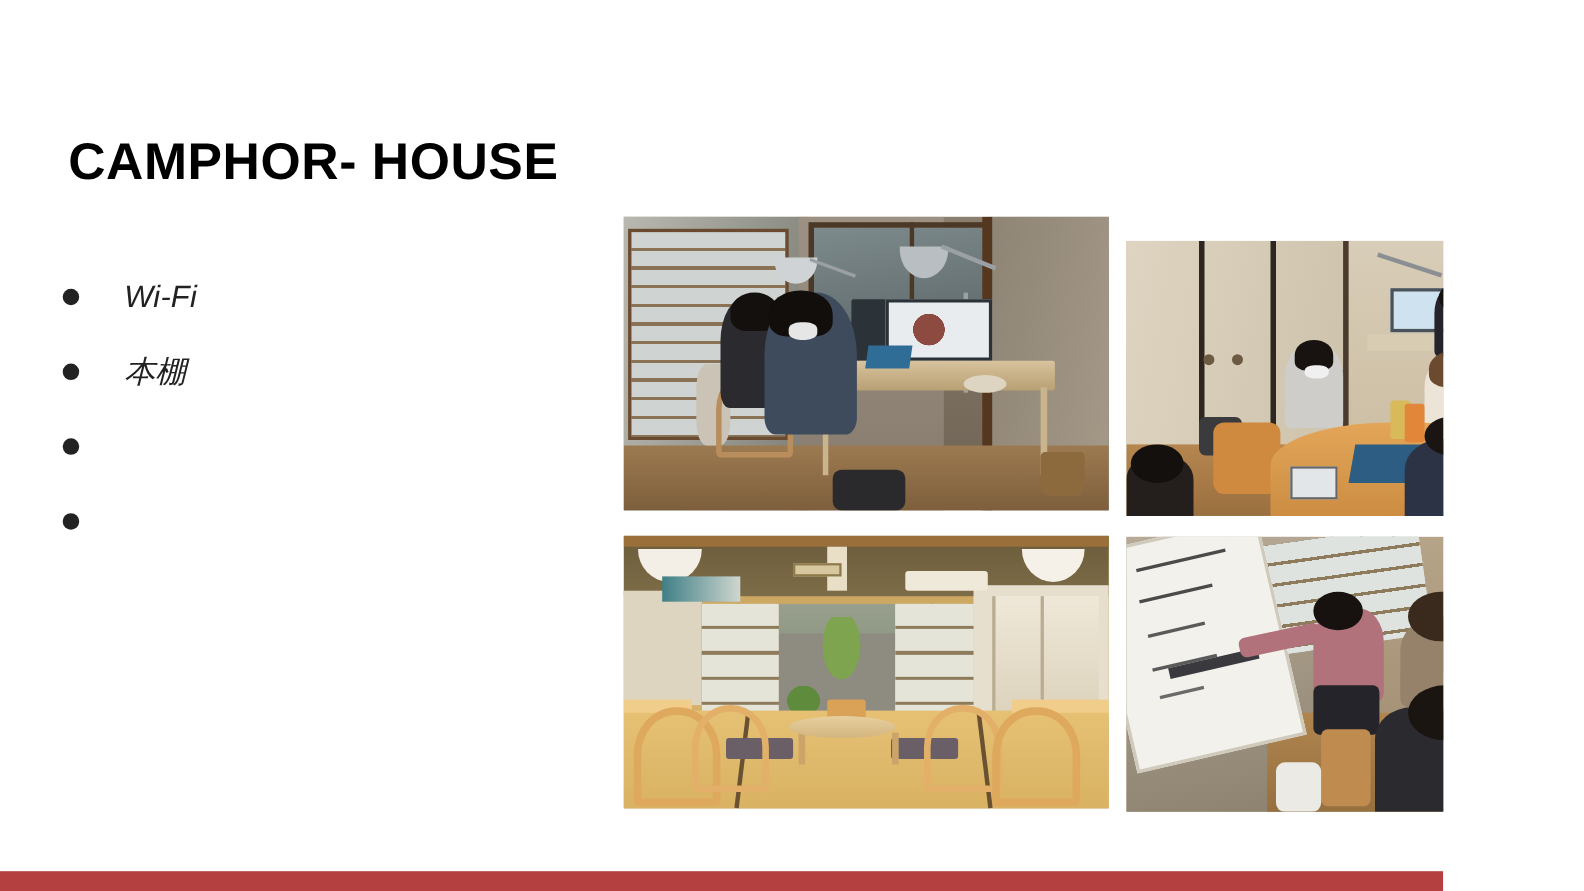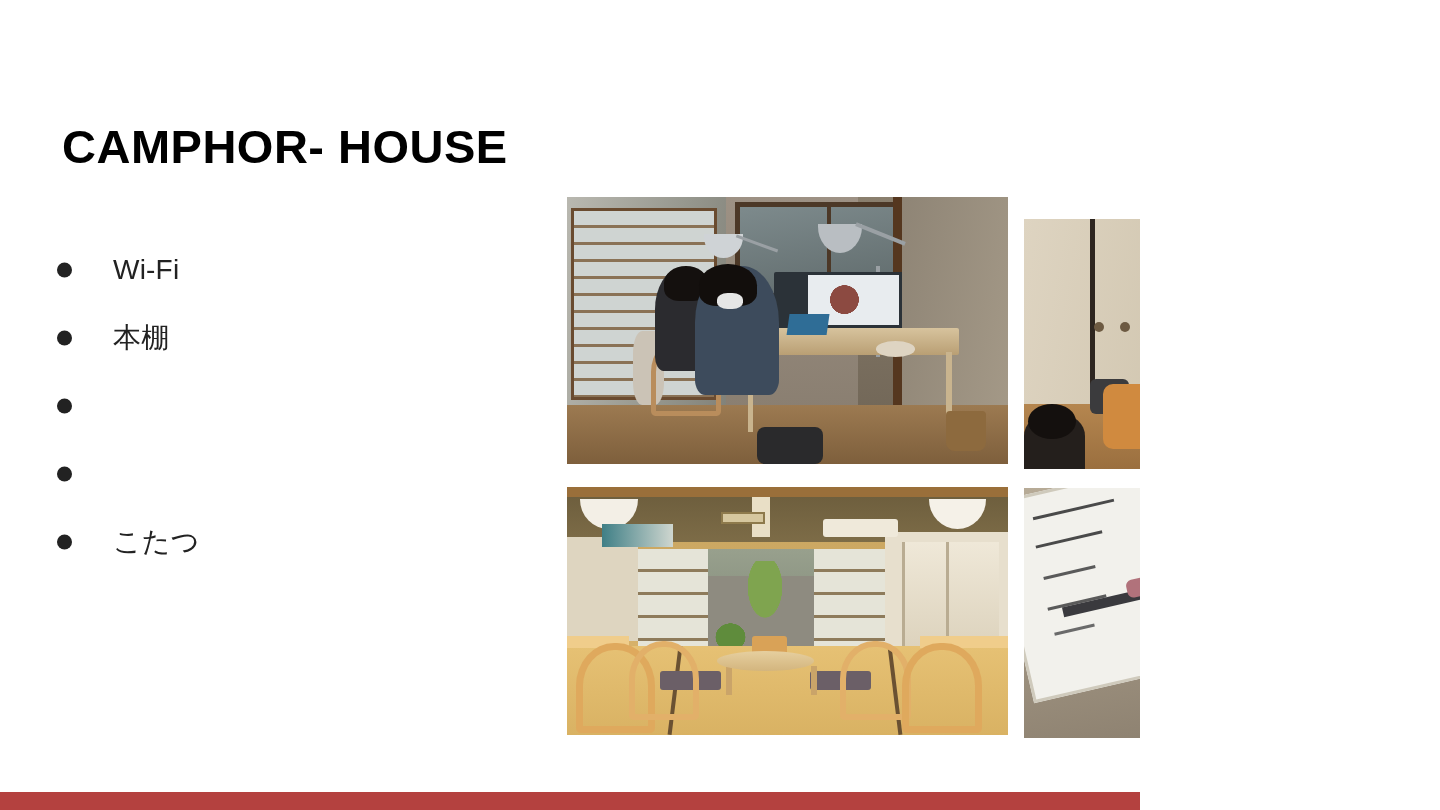--- a/index.html
+++ b/index.html
@@ -6,21 +6,21 @@
   html, body {
     margin: 0;
     padding: 0;
     background: #ffffff;
   }
   body {
     font-family: "Liberation Sans", "DejaVu Sans", sans-serif;
   }
   #slide {
     position: relative;
-    width: 1140px;
+    width: 1312px;
     height: 810px;
     background: #ffffff;
     overflow: hidden;
     text-align: right;
   }
 
   
   #slide-title {
     position: absolute;
     left: 62px;
@@ -41,20 +41,21 @@
     width: 430px;
     list-style: none;
     margin: 0;
     padding: 0;
   }
   #bullet-list .bullet-row {
     position: relative;
     height: 68px;
     display: flex;
     align-items: center;
+    font-style: italic;
   }
   #bullet-list .bullet-dot {
     position: absolute;
     left: 7px;
     top: 50%;
     transform: translateY(-50%);
     width: 15px;
     height: 15px;
     border-radius: 50%;
     background: #222222;
@@ -304,24 +305,20 @@
     </li>
 
     <li class="bullet-row">
       <span class="bullet-dot"></span>
     </li>
 
     <li class="bullet-row">
       <span class="bullet-dot"></span>
     </li>
 
-    <li class="bullet-row">
-      <span class="bullet-dot"></span>
-      <span class="bullet-label">こたつ</span>
-    </li>
 
   </ul>
 
   <figure class="photo" id="photo-workdesk">
     <div class="scene">
       <div class="p pw-wall-left"></div>
       <div class="p pw-shoji"></div>
       <div class="p pw-wall-mid"></div>
       <div class="p pw-window"></div>
       <div class="p pw-window-bar"></div>

